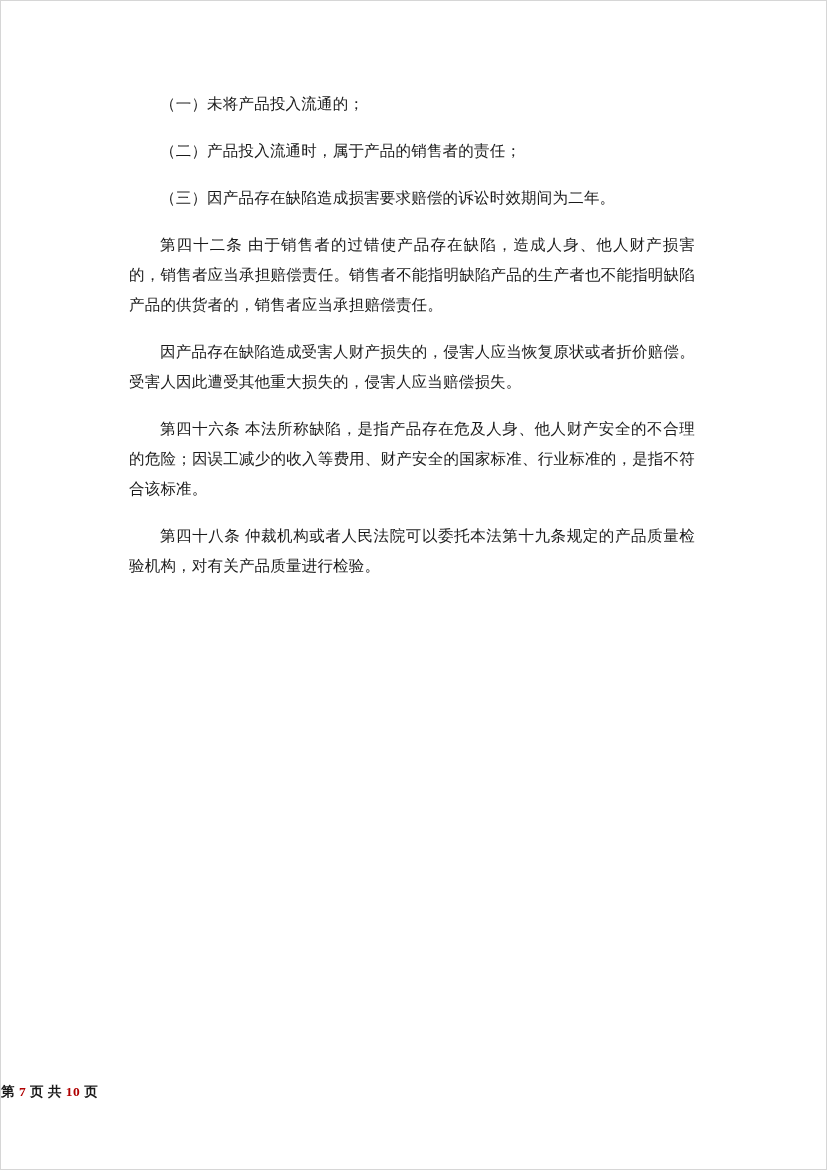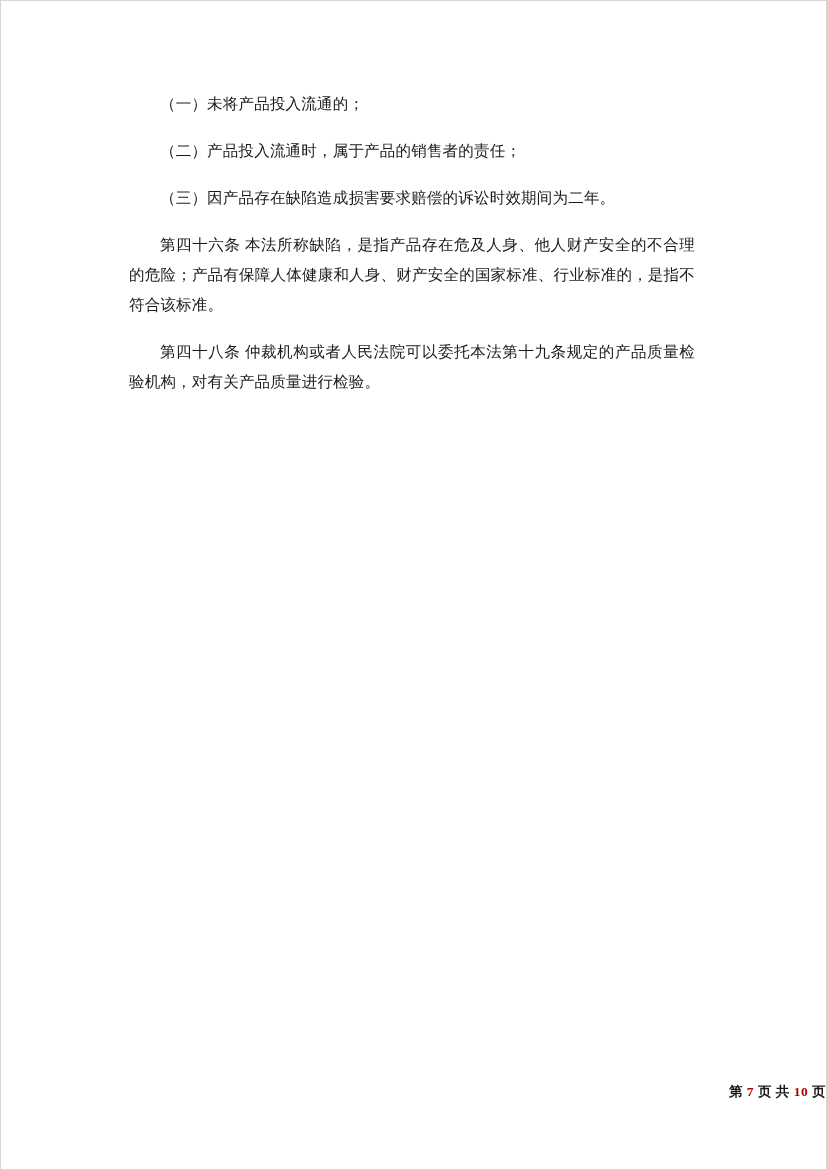--- a/index.html
+++ b/index.html
@@ -35,42 +35,44 @@
     letter-spacing: 0.2px;
   }
   .para.tight {
     margin-bottom: 16px;
   }
   .footer {
     position: absolute;
     left: 0;
     right: 0;
     top: 1082px;
-    text-align: right;
+    text-align: left;
     font-size: 13.5px;
     color: #1a1a1a;
     font-weight: bold;
     letter-spacing: 0.5px;
   }
   .footer .num {
     color: #b00000;
   }
   .footer span {
     display: inline;
   }
 </style>
 </head>
 <body>
 
 <div class="page">
   <div class="content">
     <p class="para">（一）未将产品投入流通的；</p>
     <p class="para">（二）产品投入流通时，属于产品的销售者的责任；</p>
     <p class="para">（三）因产品存在缺陷造成损害要求赔偿的诉讼时效期间为二年。</p>
-    <p class="para">第四十六条 本法所称缺陷，是指产品存在危及人身、他人财产安全的不合理的危险；产品有保障人体健康和人身、财产安全的国家标准、行业标准的，是指不符合该标准。</p>
+    <p class="para">第四十二条 由于销售者的过错使产品存在缺陷，造成人身、他人财产损害的，销售者应当承担赔偿责任。销售者不能指明缺陷产品的生产者也不能指明缺陷产品的供货者的，销售者应当承担赔偿责任。</p>
+    <p class="para">因产品存在缺陷造成受害人财产损失的，侵害人应当恢复原状或者折价赔偿。受害人因此遭受其他重大损失的，侵害人应当赔偿损失。</p>
+    <p class="para">第四十六条 本法所称缺陷，是指产品存在危及人身、他人财产安全的不合理的危险；因误工减少的收入等费用、财产安全的国家标准、行业标准的，是指不符合该标准。</p>
     <p class="para tight">第四十八条 仲裁机构或者人民法院可以委托本法第十九条规定的产品质量检验机构，对有关产品质量进行检验。</p>
 
   </div>
 
   <div class="footer">
     <span>第</span>
     <span class="num">7</span>
     <span>页 共</span>
     <span class="num">10</span>
     <span>页</span>

